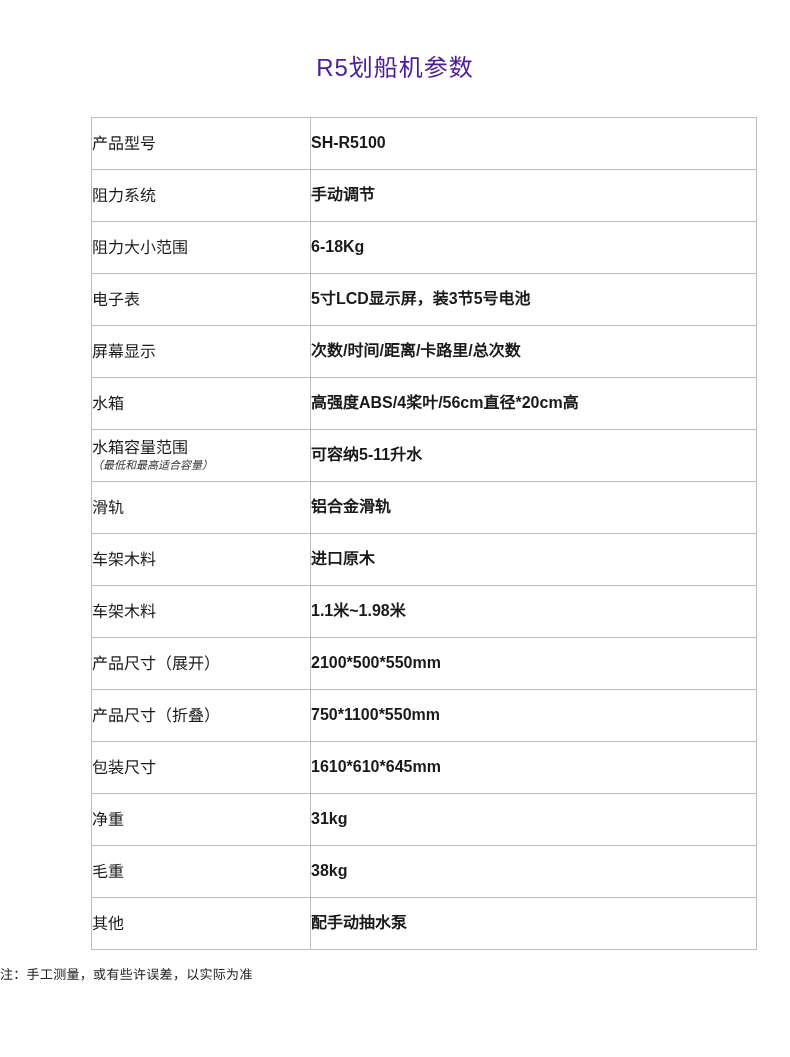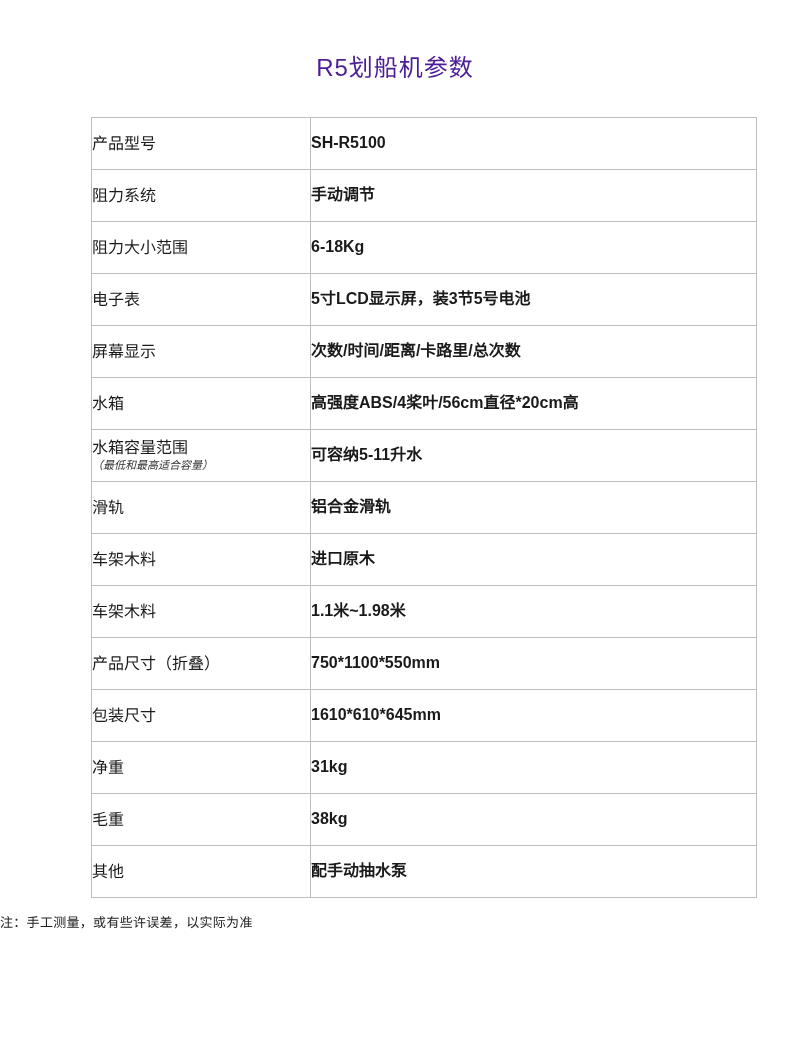--- a/index.html
+++ b/index.html
@@ -146,20 +146,26 @@
             <td class="value-cell">进口原木</td>
           </tr>
           <tr>
             <td class="label-cell">
               <span class="label-main">车架木料</span>
             </td>
             <td class="value-cell">1.1米~1.98米</td>
           </tr>
           <tr>
             <td class="label-cell">
+              <span class="label-main">产品尺寸（展开）</span>
+            </td>
+            <td class="value-cell">2100*500*550mm</td>
+          </tr>
+          <tr>
+            <td class="label-cell">
               <span class="label-main">产品尺寸（折叠）</span>
             </td>
             <td class="value-cell">750*1100*550mm</td>
           </tr>
           <tr>
             <td class="label-cell">
               <span class="label-main">包装尺寸</span>
             </td>
             <td class="value-cell">1610*610*645mm</td>
           </tr>

